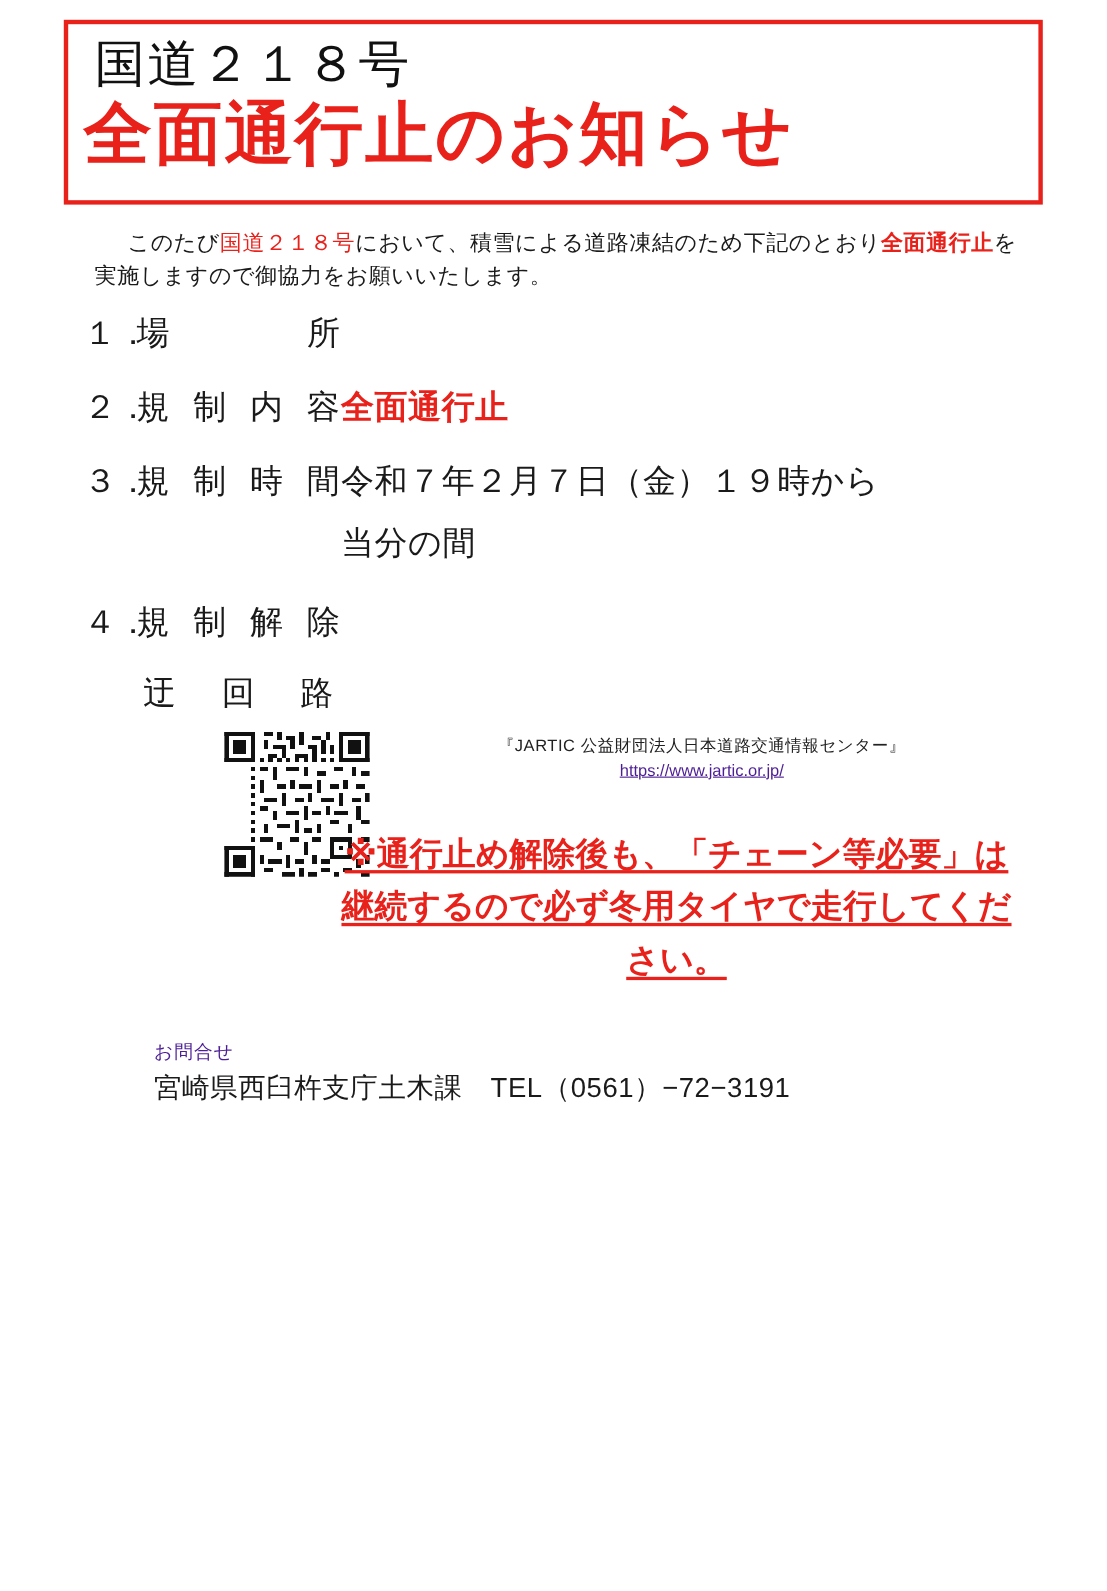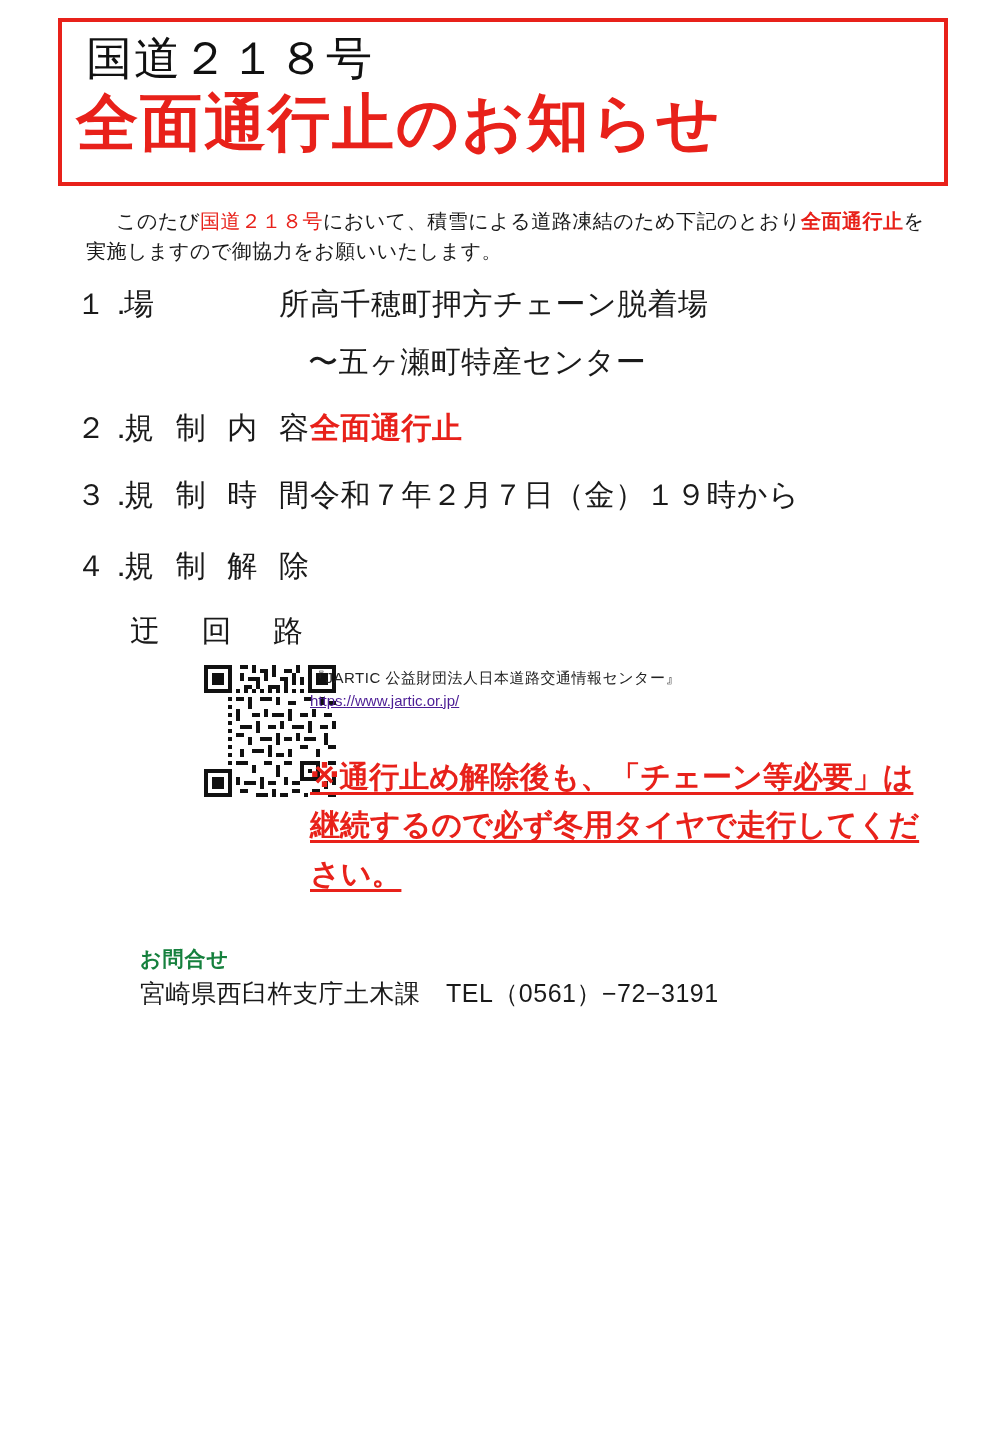--- a/index.html
+++ b/index.html
@@ -134,20 +134,21 @@
     padding-top: 6px;
   }
   .qr {
     width: 132px;
     height: 132px;
     display: block;
   }
   .qr-side {
     flex: 1 1 auto;
     padding-left: 0px;
+    text-align: center;
   }
   .jartic-title {
     font-size: 15px;
     color: #222;
     letter-spacing: 0.5px;
     margin-top: 10px;
   }
   .jartic-url {
     font-size: 15px;
     color: #4c1d95;
@@ -164,23 +165,23 @@
     text-underline-offset: 5px;
     margin-top: 43px;
     max-width: 610px;
   }
 
   
   .contact {
     margin: 46px 0 0 100px;
   }
   .contact-label {
-    color: #15803d;
-    font-weight: 700;
-    font-size: 21px;
+    color: #4c1d95;
+    font-weight: 400;
+    font-size: 17px;
     letter-spacing: 1px;
   }
   .contact-text {
     font-size: 25px;
     margin-top: 4px;
     letter-spacing: 0.5px;
   }
 </style>
 </head>
 <body>
@@ -195,23 +196,21 @@
   <div class="intro">
     <span>このたび</span><span class="red">国道２１８号</span><span>において、積雪による道路凍結のため下記のとおり</span><span class="red-bold">全面通行止</span><span>を実施しますので御協力をお願いいたします。</span>
   </div>
 
   <div class="item">
     <div class="item-num">１．</div>
     <div class="item-label spread">
       <span>場</span>
       <span>所</span>
     </div>
-    <div class="item-body">高千穂町押方チェーン脱着場</div>
-  </div>
-  <div class="place-second">〜五ヶ瀬町特産センター</div>
+  </div>
 
   <div class="item" style="margin-top:22px;">
     <div class="item-num">２．</div>
     <div class="item-label spread">
       <span>規</span>
       <span>制</span>
       <span>内</span>
       <span>容</span>
     </div>
     <div class="item-body">
@@ -222,20 +221,21 @@
   <div class="item" style="margin-top:22px;">
     <div class="item-num">３．</div>
     <div class="item-label spread">
       <span>規</span>
       <span>制</span>
       <span>時</span>
       <span>間</span>
     </div>
     <div class="item-body">
       <div>令和７年２月７日（金）１９時から</div>
+      <div class="sub-line">当分の間</div>
     </div>
   </div>
 
   <div class="item" style="margin-top:26px;">
     <div class="item-num">４．</div>
     <div class="item-label label-stack">
       <div>
         <span>規</span>
         <span>制</span>
         <span>解</span>

